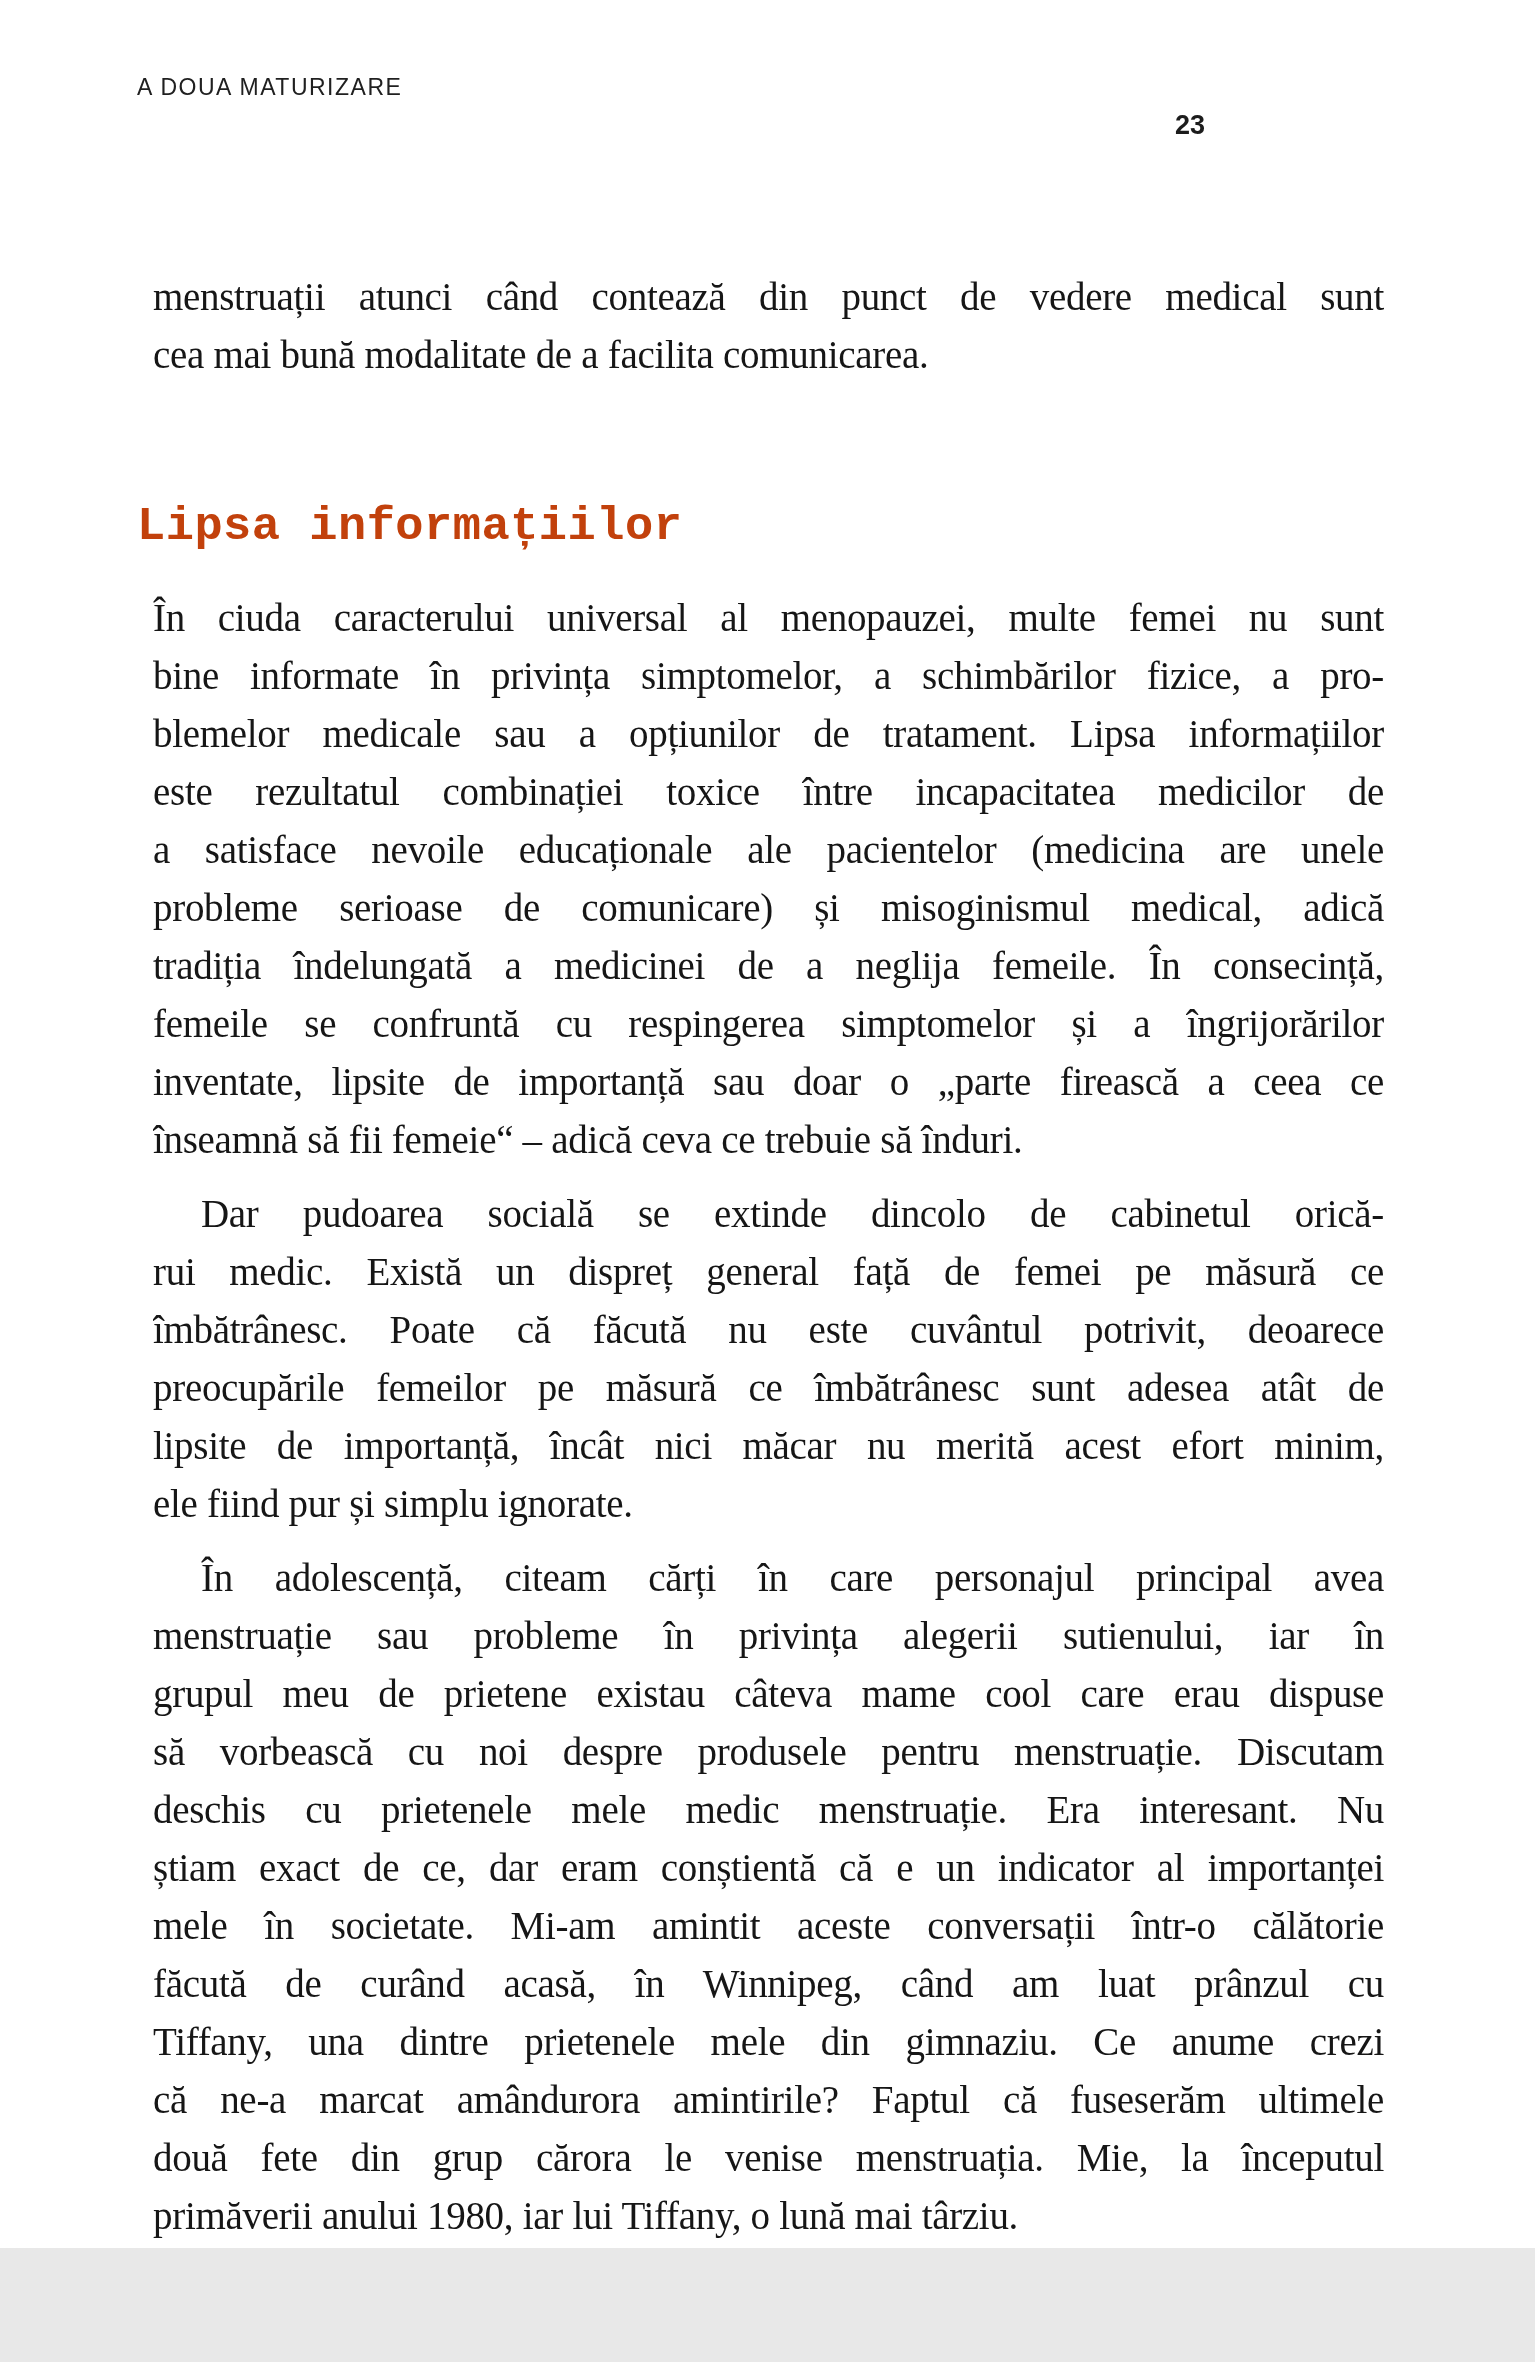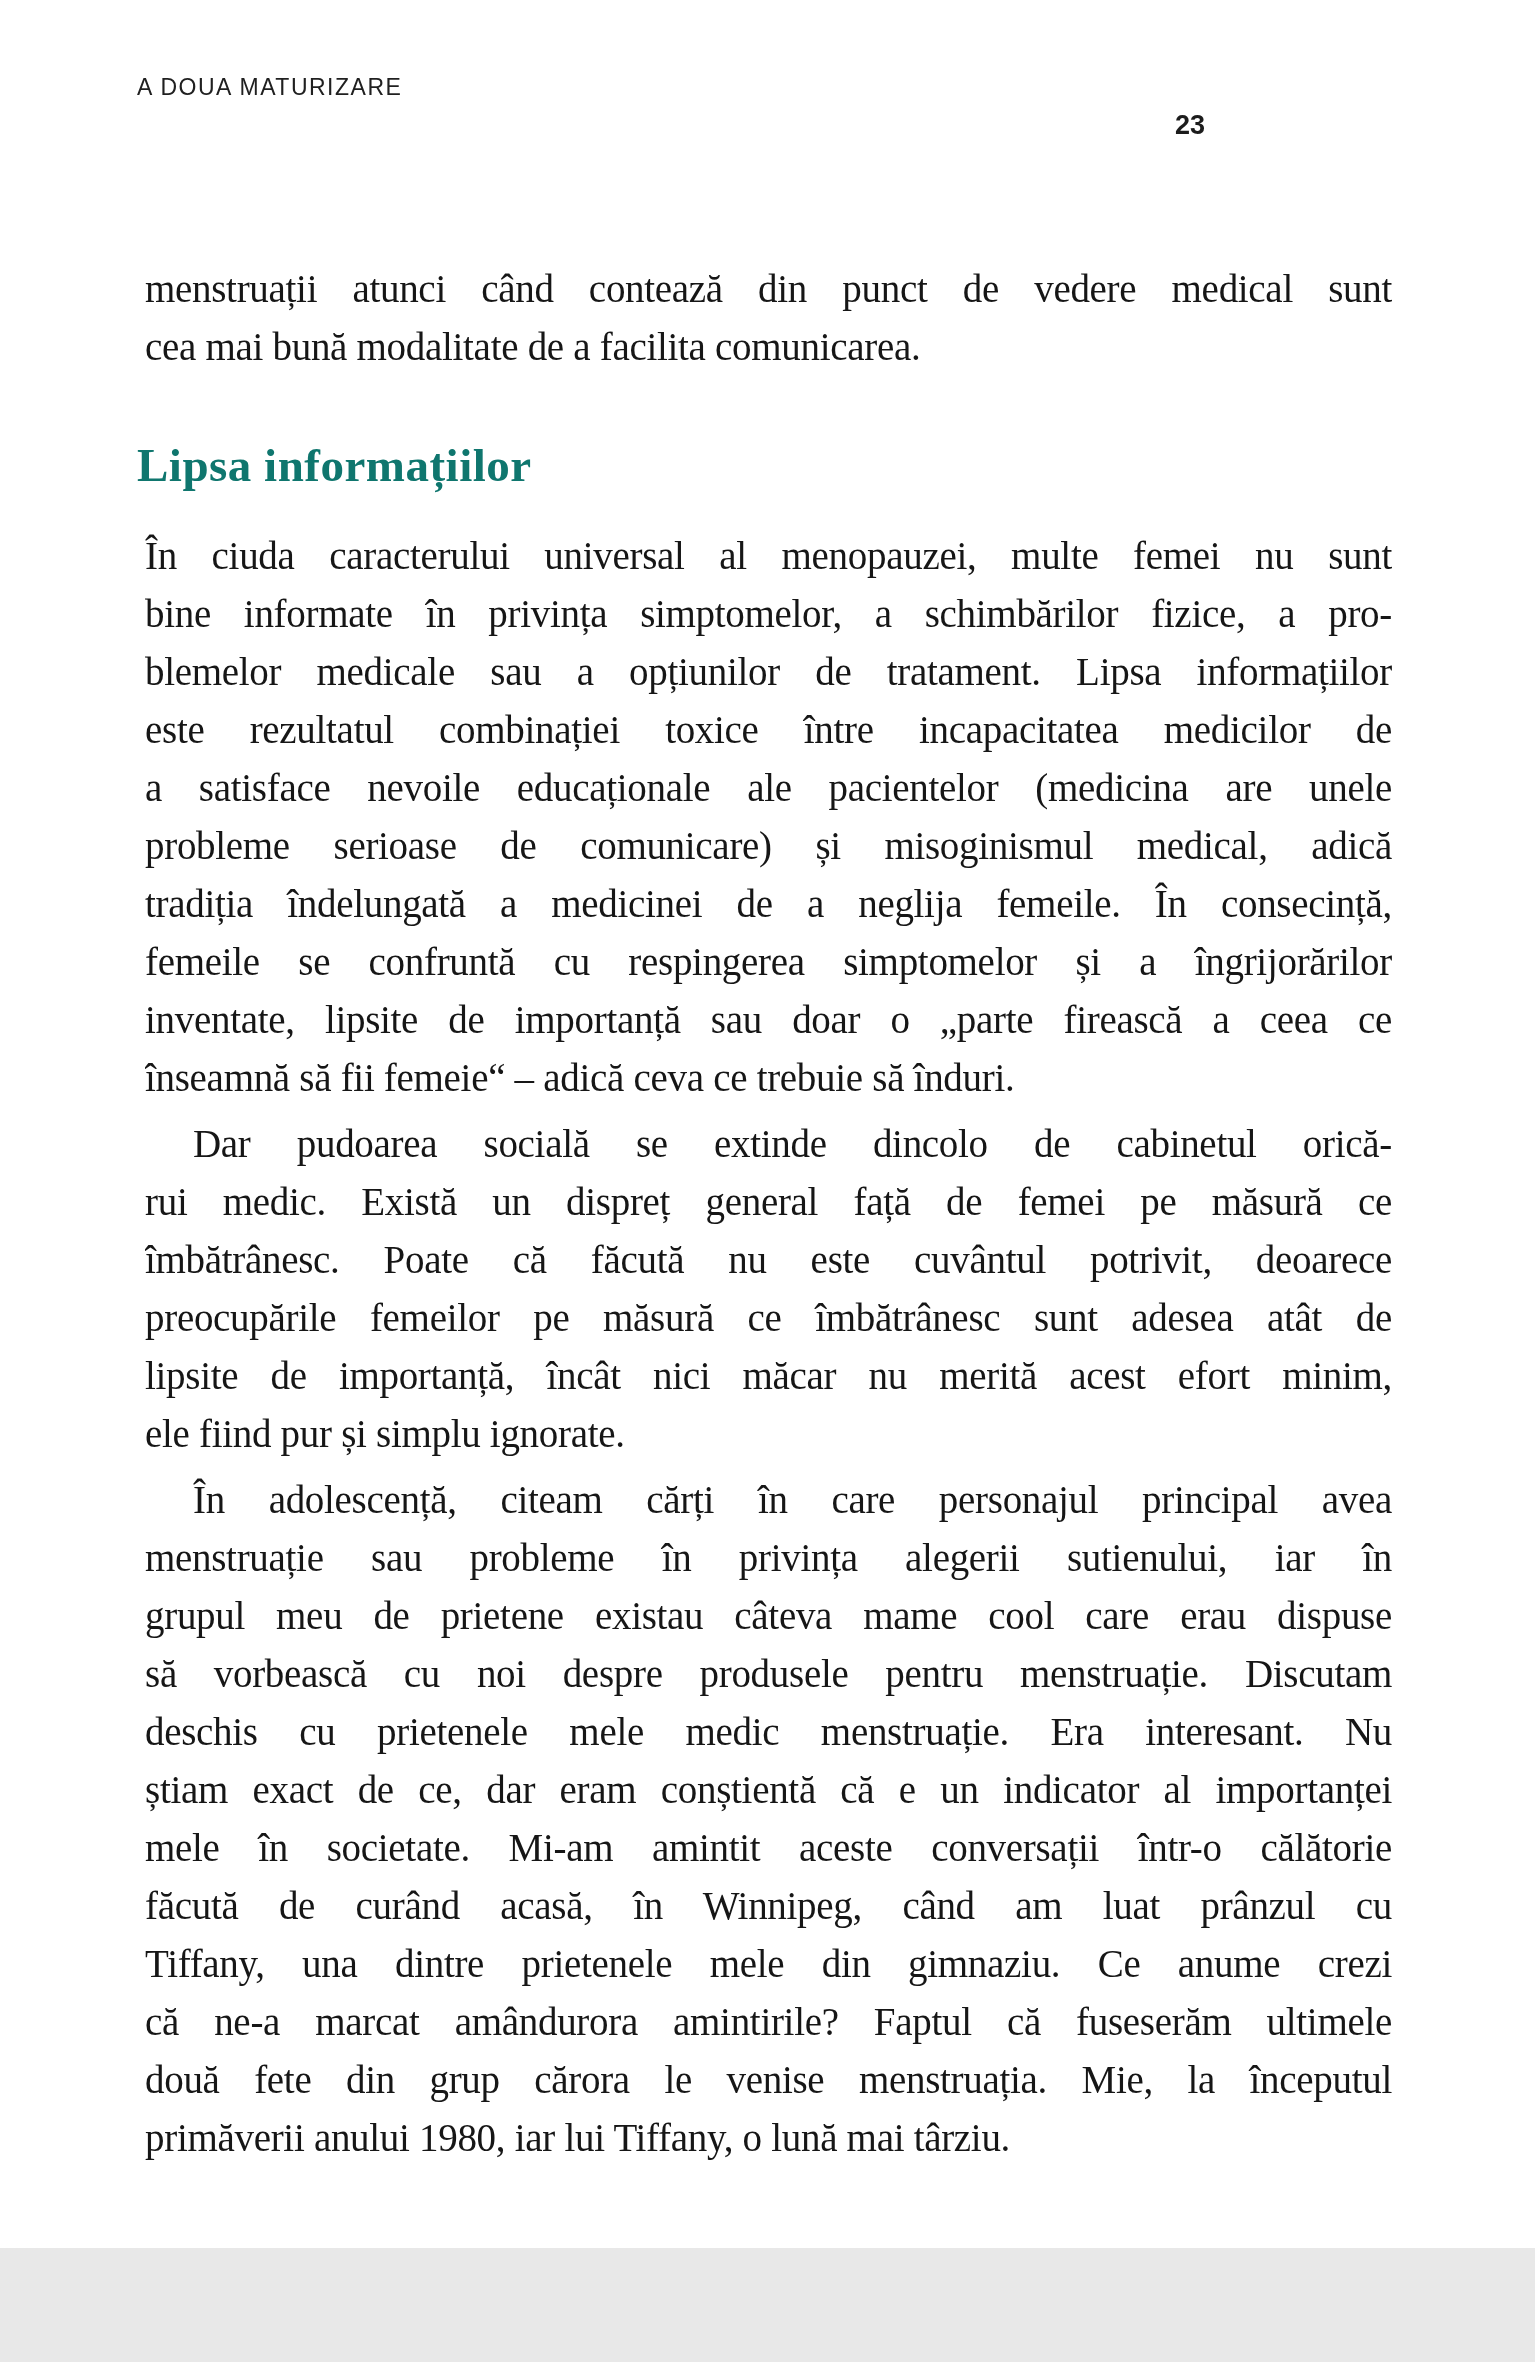--- a/index.html
+++ b/index.html
@@ -40,44 +40,44 @@
     position: absolute;
     left: 137px;
     top: 252px;
     width: 1263px;
     font-family: "Liberation Serif", "DejaVu Serif", serif;
     font-size: 39px;
     letter-spacing: -0.3px;
     color: #161616;
   }
   .paragraph {
-    margin: 8px;
+    margin: 16px;
   }
   .line {
     line-height: 58px;
     max-height: 58px;
     overflow: hidden;
     text-align: justify;
     text-align-last: justify;
     hyphens: none;
   }
   .line.last {
     text-align-last: left;
   }
   .line.indent {
     text-indent: 48px;
   }
   .section-heading {
-    margin: 60px 0 33px 0;
-    font-family: Liberation Serif, serif;
+    margin: 114px 0 33px 0;
+    font-family: Liberation Mono, monospace;
     font-size: 47px;
     font-weight: 700;
     line-height: 58px;
     letter-spacing: 0.5px;
-    color: #0f766e;
+    color: #c2410c;
   }
 </style>
 </head>
 <body>
 
 <div class="page" style="background: rgb(255, 255, 255);">
   <div class="running-title">A DOUA MATURIZARE</div>
   <div class="page-number">23</div>
   <main class="text-column" id="text-column">
       <div class="paragraph">

